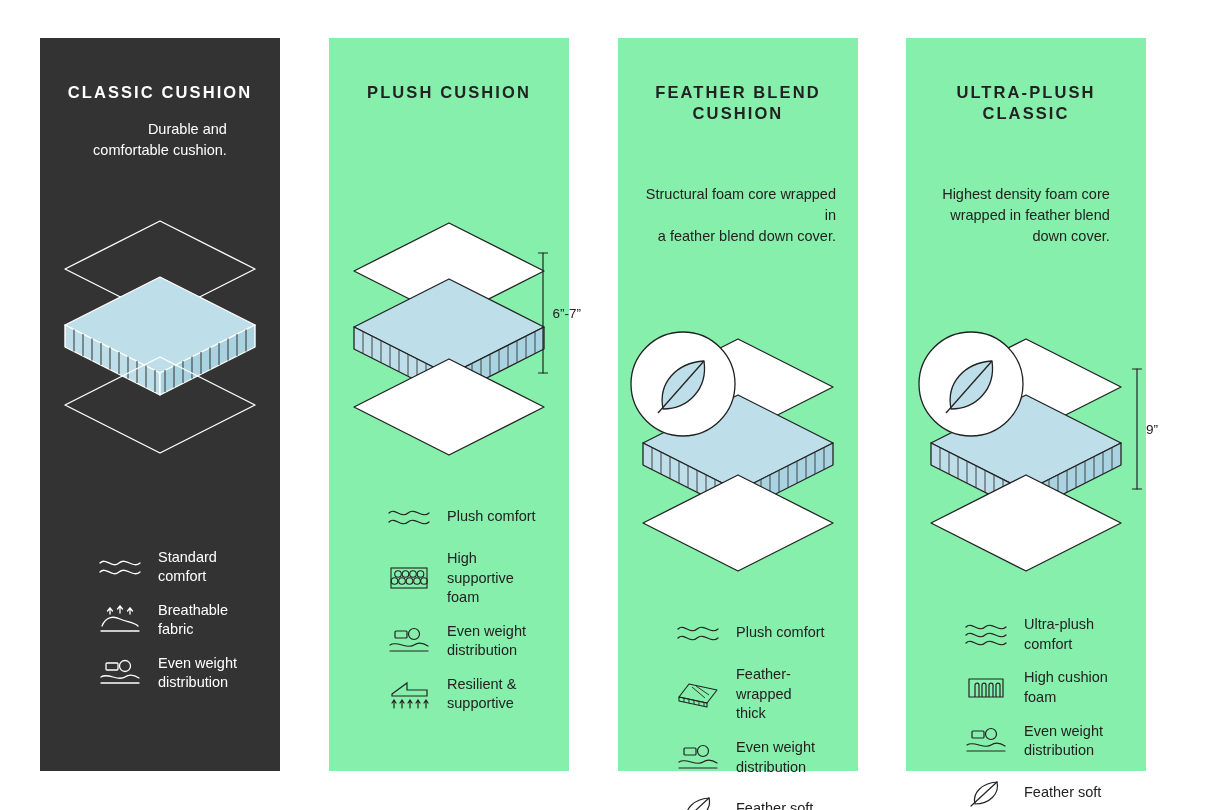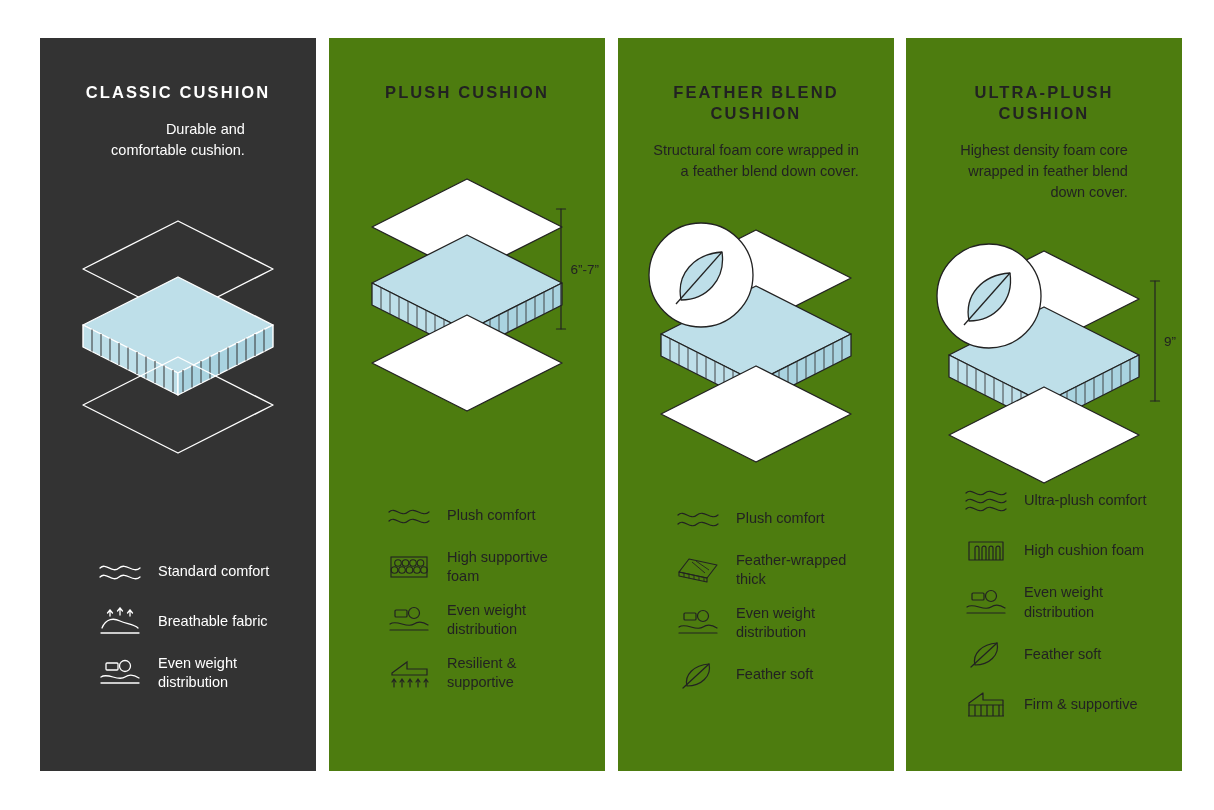--- a/index.html
+++ b/index.html
@@ -14,34 +14,35 @@
   #board {
     position: relative;
     width: 1214px;
     height: 810px;
     background: #ffffff;
     overflow: hidden;
   }
   .card {
     position: absolute;
     top: 38px;
-    width: 276px;
+    width: 240px;
     height: 733px;
     padding: 44px 22px 20px 22px;
     display: flex;
     flex-direction: column;
     align-items: center;
   }
   .card.dark {
     background: #333333;
     color: #ffffff;
   }
   .card.light {
-    background: #4d7c0f;
+    background: #86efac;
     color: #222222;
+    gap: 44px;
   }
   .card-1 { left: 40px; }
   .card-2 { left: 329px; }
   .card-3 { left: 618px; }
   .card-4 { left: 906px; }
 
   .card-title {
     font-size: 16.5px;
     font-weight: bold;
     letter-spacing: 2.1px;
@@ -407,21 +408,21 @@
             <path d="M31 4 L5 28" stroke-linecap="round"></path>
           </svg>
         </span>
         <span class="feature-label">Feather soft</span>
       </div>
     </div>
   </section>
 
   <section class="card light card-4">
     <h2 class="card-title">ULTRA-PLUSH
-CUSHION</h2>
+CLASSIC</h2>
     <p class="card-desc">Highest density foam core
 wrapped in feather blend
 down cover.</p>
 
     <div class="art art-shift">
       <svg width="216" height="250" viewBox="0 0 216 250" fill="none" stroke="#222222" stroke-width="1.3" stroke-linejoin="round">
         <g>
           <polygon points="108,18 203,66 108,114 13,66" fill="#ffffff"></polygon>
         </g>
         <g>

